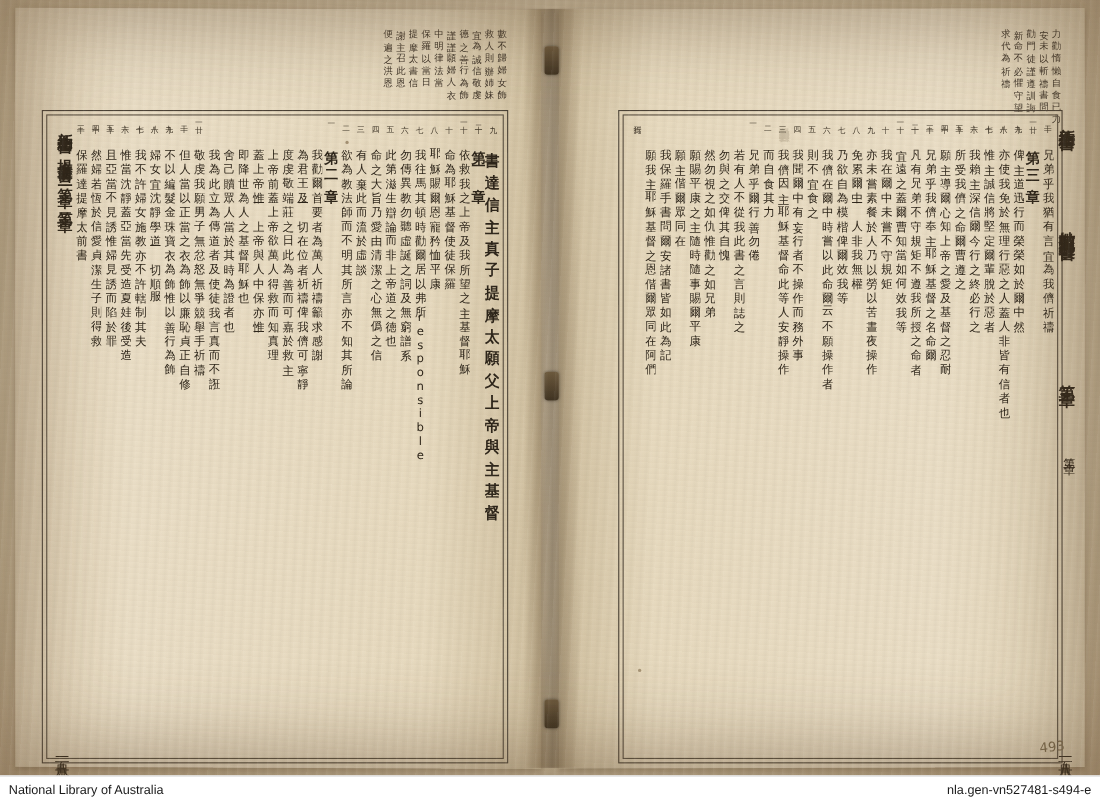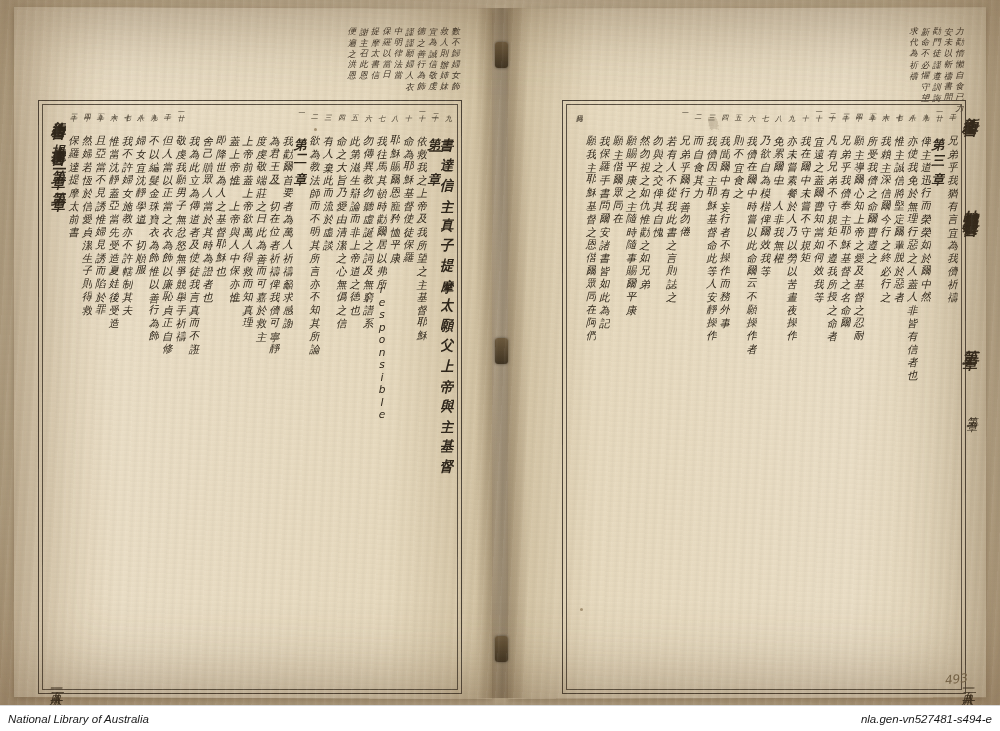--- a/index.html
+++ b/index.html
@@ -12,21 +12,20 @@
     height: 731px;
     overflow: hidden;
     font-family: "DejaVu Sans", sans-serif;
   }
 
   #page {
     position: relative;
     width: 1000px;
     height: 731px;
     background: #fdfdfd;
-    font-style: italic;
   }
 
   
   .scan {
     position: absolute;
     left: 0; top: 0;
     width: 1000px;
     height: 705px;
     background:
       radial-gradient(ellipse at 50% 45%, #e3d6bd 0%, #dbcdb2 45%, #cbbb9c 78%, #bda98a 100%);

